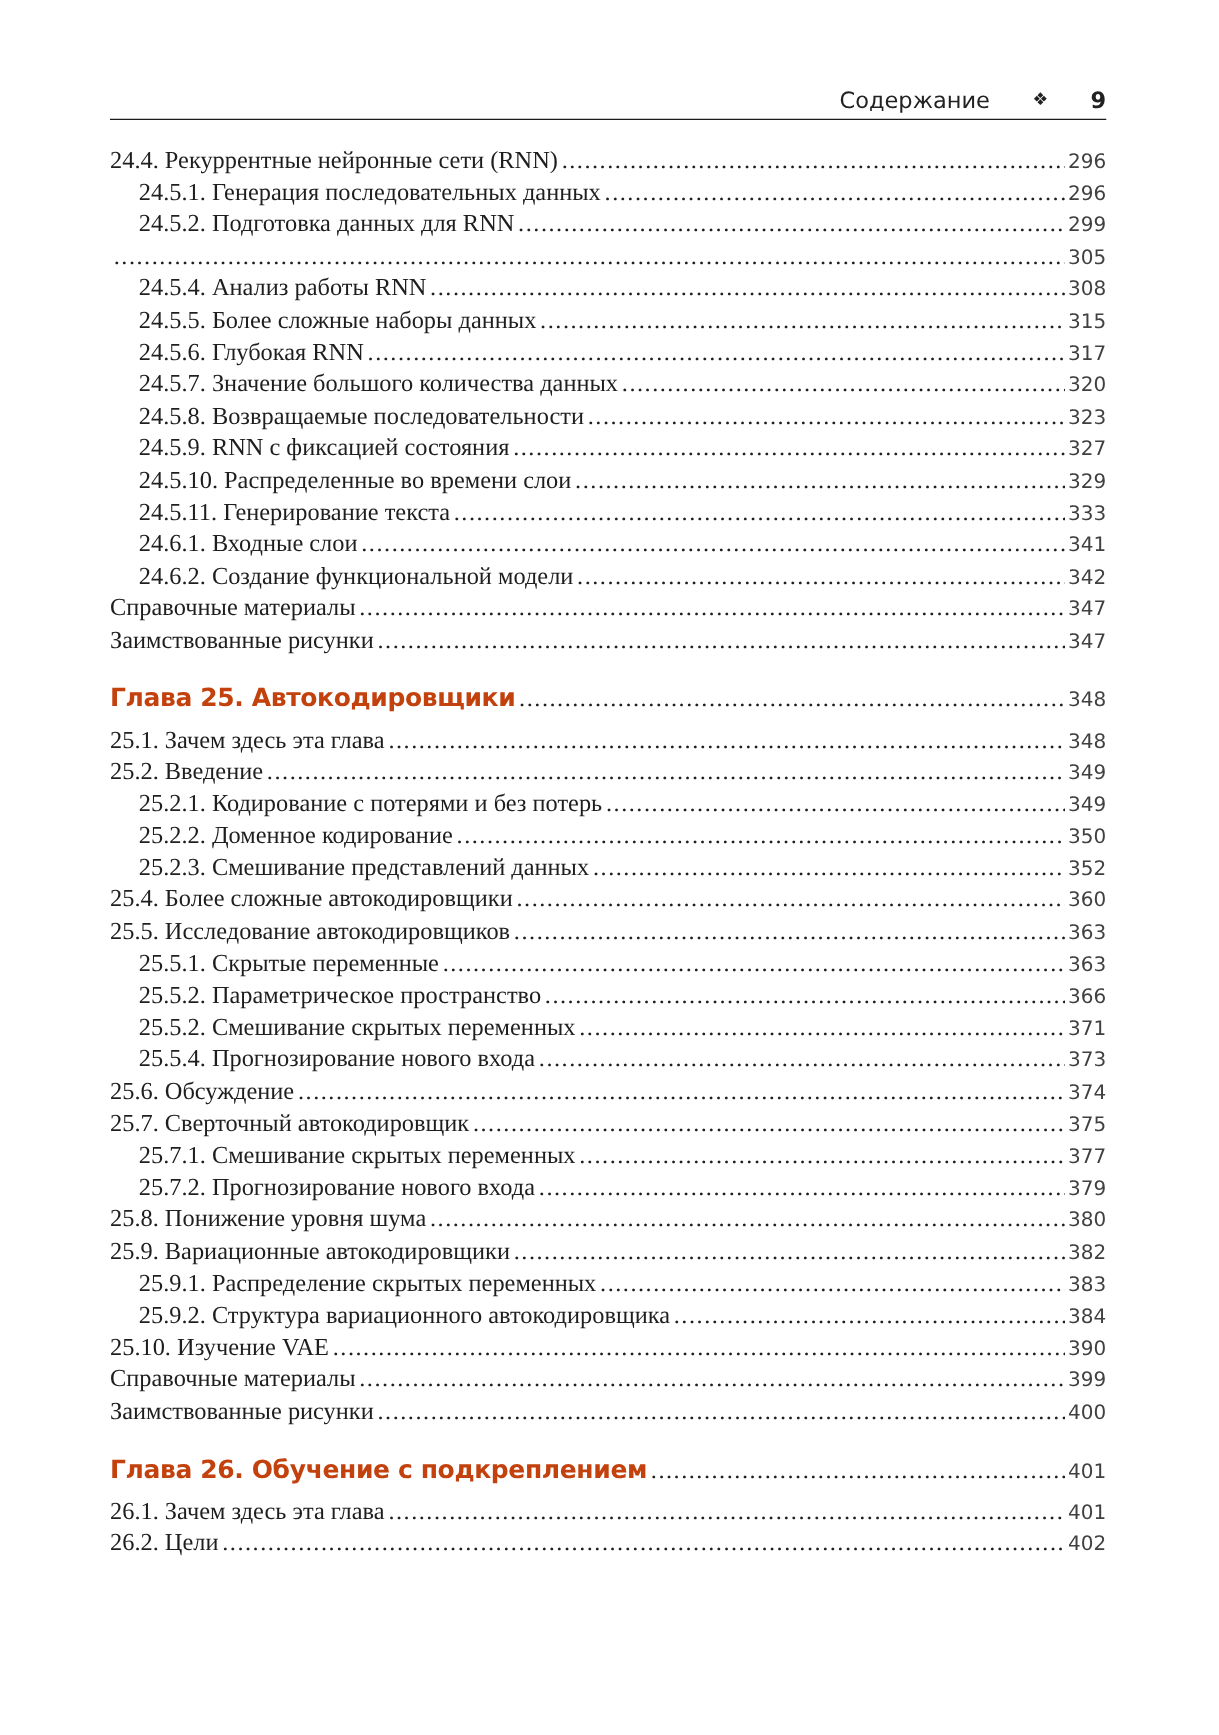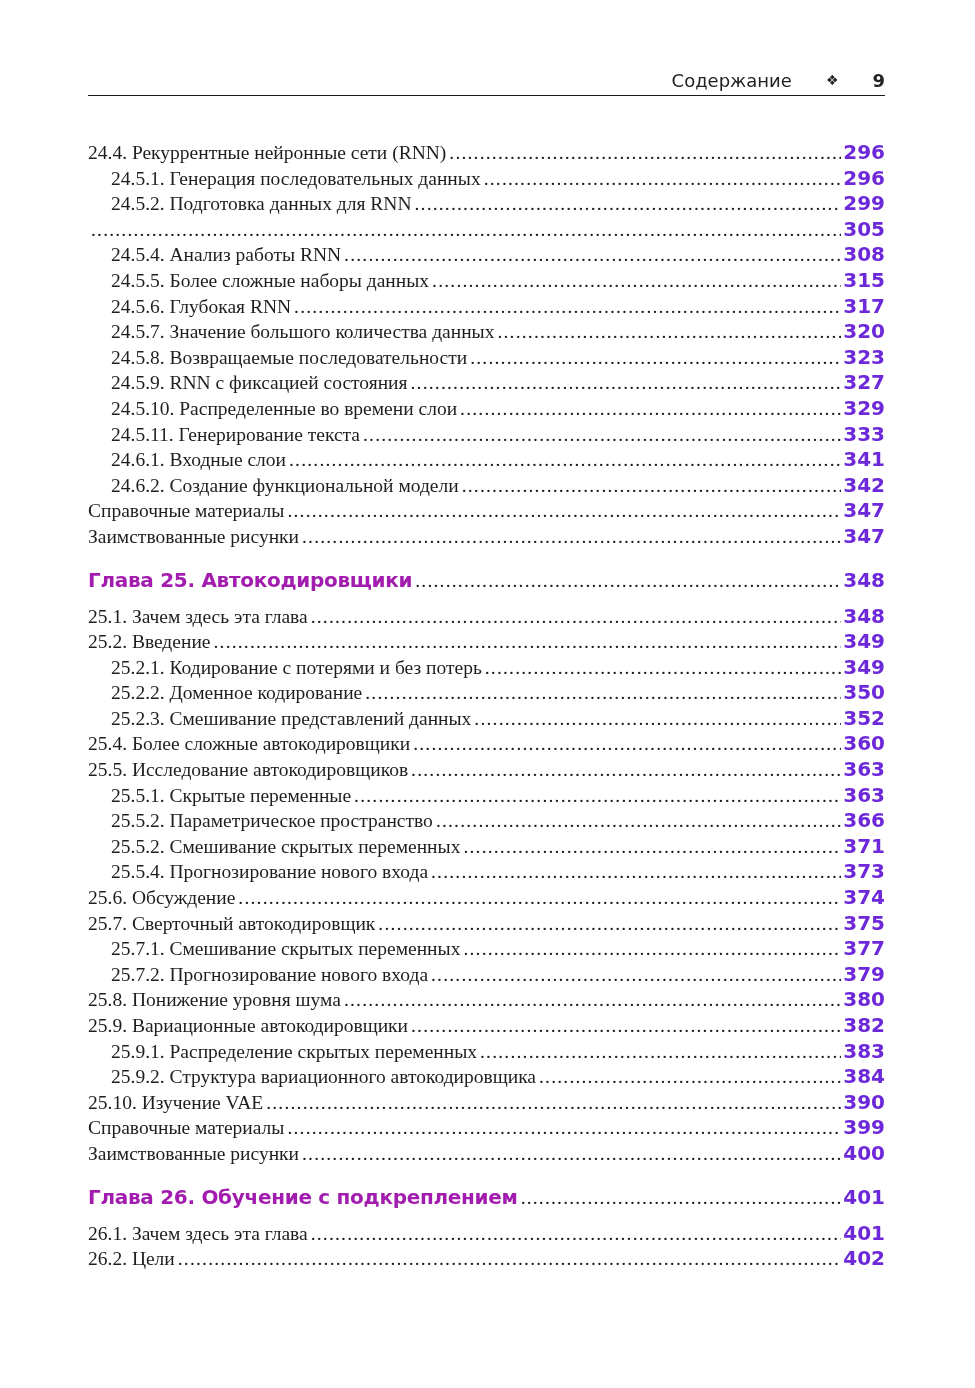--- a/index.html
+++ b/index.html
@@ -7,40 +7,40 @@
   .page { position: absolute; left: 88px; top: 0; width: 797px; }
   .running-head {
     position: absolute; top: 66px; right: 0; height: 28px;
     display: flex; align-items: center; gap: 12px;
     font-family: "DejaVu Sans", sans-serif; font-size: 18px; color: #222;
   }
   .running-head .rh-title { margin-right: 22px; }
   .running-head .rh-orn { font-size: 14px; margin-right: 22px; color: #222; }
   .running-head .rh-num { font-weight: bold; color: #222; }
   .head-rule { position: absolute; top: 95px; left: 0; width: 797px; height: 0; border-top: 1.5px solid #1a1a1a; }
-  .toc { position: absolute; top: 140px; left: 0; width: 797px; }
+  .toc { position: absolute; top: 118px; left: 0; width: 797px; }
   .row {
     display: flex; align-items: baseline; height: 25.6px;
     font-family: "Liberation Serif", serif; font-size: 19.5px; color: #1e1e1e;
     white-space: nowrap; overflow: hidden;
   }
   .row.indent .title { padding-left: 23px; }
   .row .title { flex: 0 0 auto; }
   .row .dots {
     flex: 1 1 auto; overflow: hidden; margin: 0 2px 0 3px;
     font-family: "Liberation Serif", serif; letter-spacing: 1.2px; color: #1e1e1e;
   }
   .row .dots::before {
     content: "........................................................................................................................................................................................";
   }
   .row .page-num {
-    flex: 0 0 auto; font-family: "DejaVu Sans", sans-serif; font-size: 20px; color: #6d28d9; font-weight: bold;
+    flex: 0 0 auto; font-family: "DejaVu Sans", sans-serif; font-size: 16px; color: #404040;
   }
   .row.chapter { height: 32px; margin-top: 18px; margin-bottom: 4px; }
-  .row.chapter .title { font-family: "DejaVu Sans", sans-serif; font-weight: bold; font-size: 20px; color: #a21caf; letter-spacing: -0.3px; }
+  .row.chapter .title { font-family: "DejaVu Sans", sans-serif; font-weight: bold; font-size: 20px; color: #c2410c; letter-spacing: -0.3px; }
 </style>
 </head>
 <body>
 
 <div class="page">
   <div class="running-head">
     <span class="rh-title">Содержание</span>
     <span class="rh-orn">❖</span>
     <span class="rh-num">9</span>
   </div>

